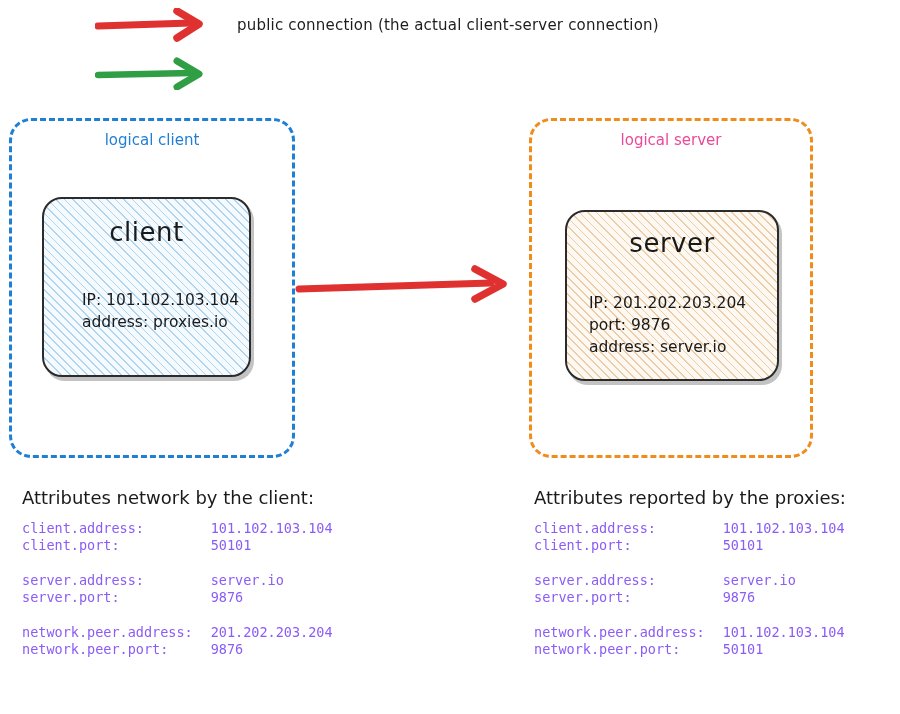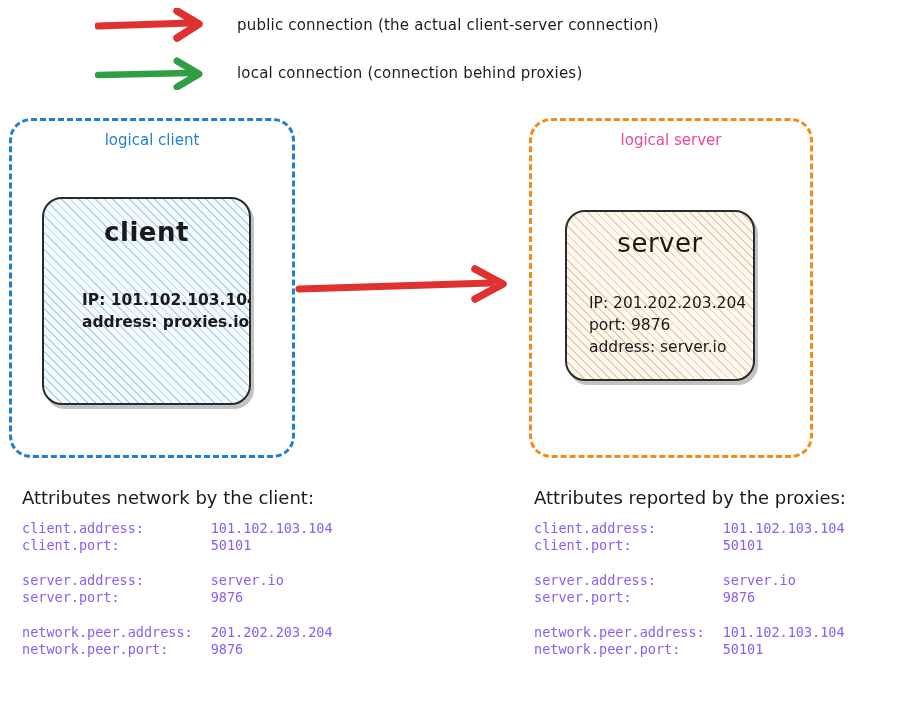--- a/index.html
+++ b/index.html
@@ -162,38 +162,37 @@
       <path d="M82 3 L104 16 L82 30" stroke="#e03131" stroke-width="7.5" stroke-linecap="round" stroke-linejoin="round" fill="none"></path>
     </svg>
     <span class="legend-label">public connection (the actual client-server connection)</span>
   </div>
 
   <div class="legend-row" style="left:95px; top:56px;">
     <svg class="legend-arrow" viewBox="0 0 118 34">
       <path d="M3 19 L96 17" stroke="#2f9e44" stroke-width="6.5" stroke-linecap="round" fill="none"></path>
       <path d="M82 5 L104 18 L82 31" stroke="#2f9e44" stroke-width="7" stroke-linecap="round" stroke-linejoin="round" fill="none"></path>
     </svg>
-    <span class="legend-label">local connection (connection behind proxies)</span>
   </div>
 
   <div class="logical-box client-zone" style="left:9px; top:118px; width:280px; height:334px;">
     <div class="zone-label client">logical client</div>
   </div>
 
-  <div class="node node-client" style="left:42px; top:197px; width:209px; height:208px;font-weight:bold;">
+  <div class="node node-client" style="left:42px; top:197px; width:209px; height:180px;">
     <div class="node-title" style="top:18px;">client</div>
     <div class="node-props" style="left:38px; top:90px;">IP: 101.102.103.104
 address: proxies.io</div>
   </div>
 
   <div class="logical-box server-zone" style="left:529px; top:118px; width:278px; height:334px;">
     <div class="zone-label server">logical server</div>
   </div>
 
-  <div class="node node-server" style="left:565px; top:210px; width:190px; height:171px;">
+  <div class="node node-server" style="left:565px; top:210px; width:214px; height:171px;">
     <div class="node-title" style="top:16px;">server</div>
     <div class="node-props" style="left:22px; top:80px;">IP: 201.202.203.204
 port: 9876
 address: server.io</div>
   </div>
 
   <svg class="connector" style="left:295px; top:262px;" width="230" height="60" viewBox="0 0 230 60">
     <path d="M4 27 L196 21" stroke="#e03131" stroke-width="7" stroke-linecap="round" fill="none"></path>
     <path d="M180 7 L208 22 L180 37" stroke="#e03131" stroke-width="7.5" stroke-linecap="round" stroke-linejoin="round" fill="none"></path>
   </svg>

